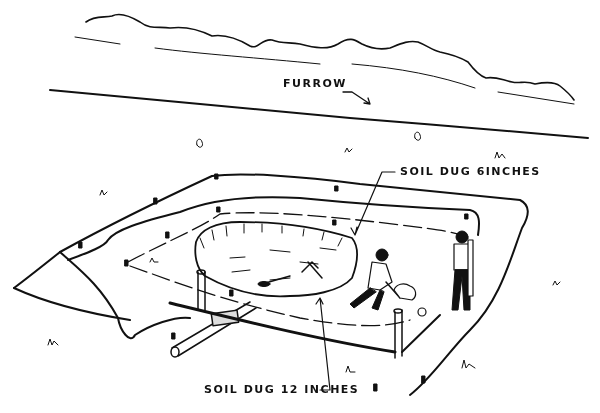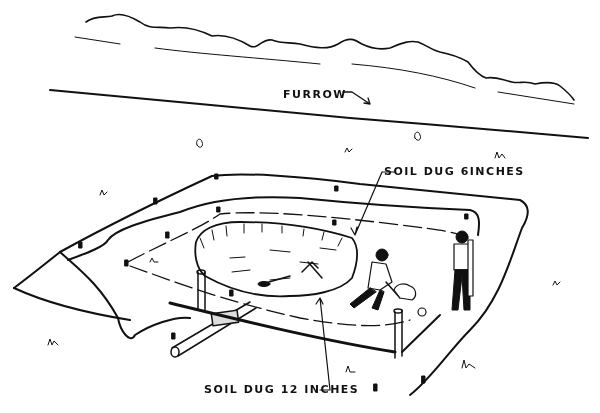--- a/index.html
+++ b/index.html
@@ -100,15 +100,15 @@
     <path d="M553,285 l2,-4 l2,4 l3,-3"></path>
       <path d="M197,145 c-2,-6 4,-8 5,-3 c2,4 -2,8 -5,3"></path>
       <path d="M415,138 c-2,-6 4,-8 5,-3 c2,4 -2,8 -5,3"></path>
     <path d="M346,372 l2,-6 l2,6 l5,0"></path>
   </g>
 
   <path d="M395,172 L382,172 L355,235 M351,228 L355,235 L357,227" stroke-width="1.2"></path>
   <path d="M320,390 L330,390 L320,298 M316,304 L320,298 L323,304" stroke-width="1.2"></path>
 </svg>
 
-<div class="lbl" style="left:283px;top:88px;">FURROW</div>
-<div class="lbl" style="left:384px;top:165px;">SOIL DUG 6INCHES</div>
+<div class="lbl" style="left:283px;top:77px;">FURROW</div>
+<div class="lbl" style="left:400px;top:165px;">SOIL DUG 6INCHES</div>
 <div class="lbl" style="left:160px;top:383px;margin-left:44px;">SOIL DUG 12 INCHES</div>
 
 </body></html>

